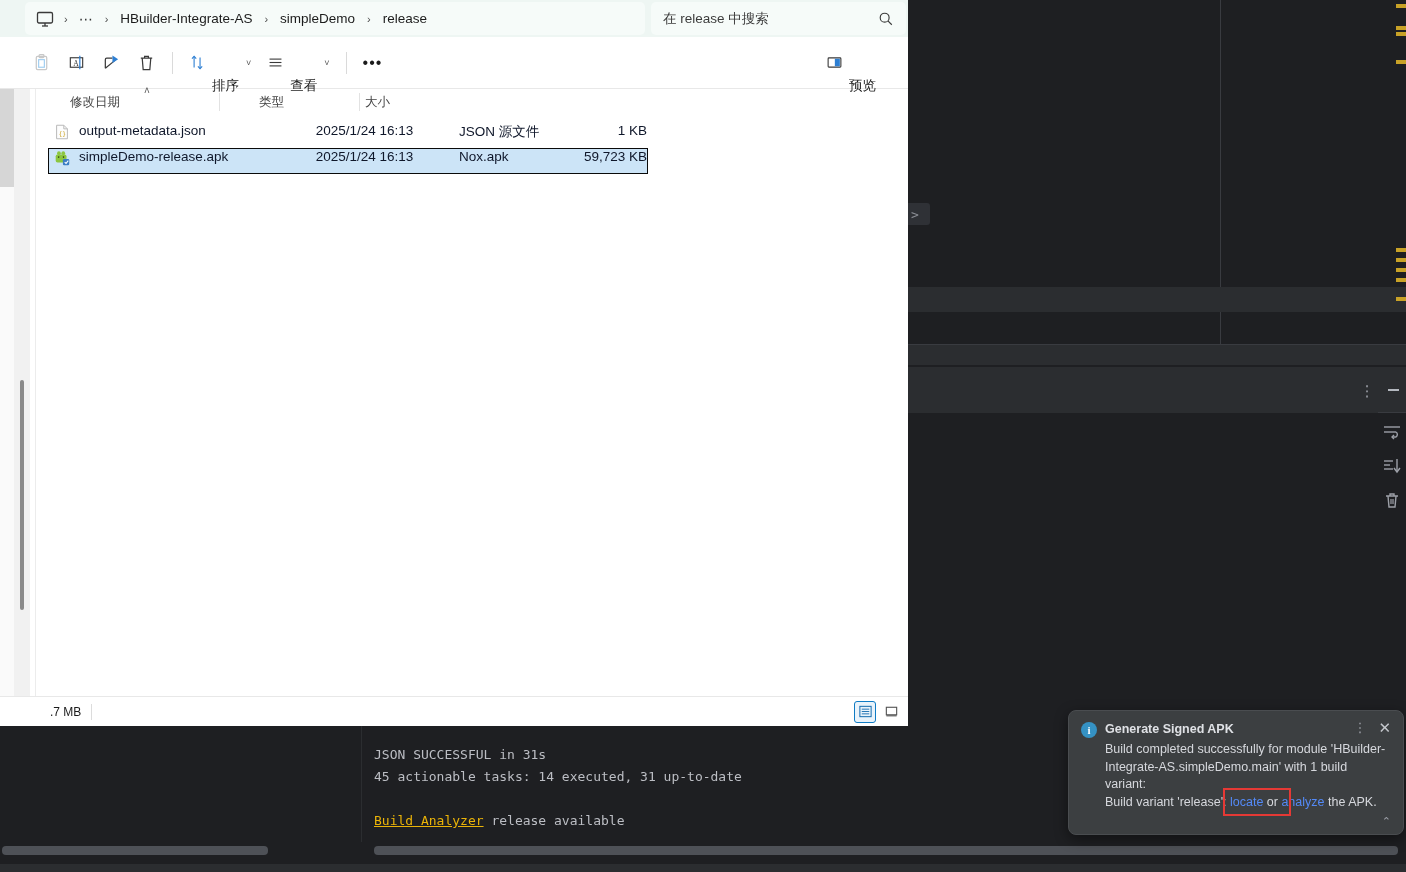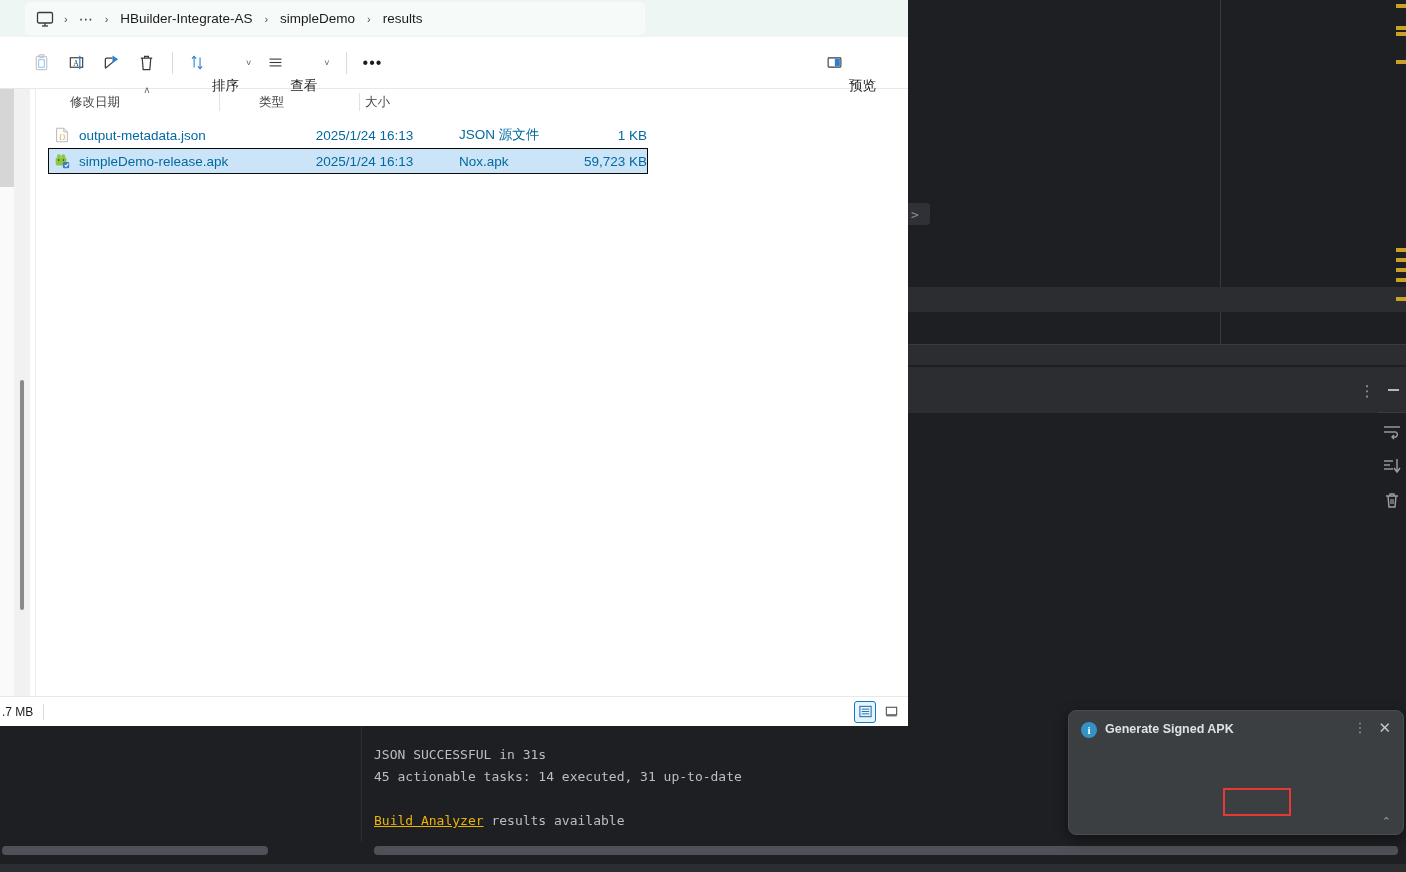--- a/index.html
+++ b/index.html
@@ -123,41 +123,41 @@
   }
   .col-name { width:270px; }
   .col-date { width:155px;margin-left:28px; }
   .col-type { width:120px;padding-left:40px; }
   .col-size { width:95px;margin-left:20px; }
   .sort-arrow { position:absolute; left:144px; top:85px; font-size:10px; color:#555; }
 
   
   .file-list { position:absolute; left:48px; top:122px; width:600px; }
   .file-row {
-    height:26px; display:flex; align-items:center; font-size:13.5px; color:#0369a1;
+    height:26px; display:flex; align-items:flex-start; font-size:13.5px; color:#0f172a;
     border:1px solid transparent; border-radius:3px; cursor:default; padding-left:4px;
   }
   .file-row.selected { background:#cce4f7; border:1px solid #0a0a0a; border-radius:0; }
   .fr-icon { width:18px; height:18px; margin-right:8px; flex:0 0 18px; }
   .fr-name { width:248px; overflow:hidden; white-space:nowrap; }
   .fr-date { width:150px; }
   .fr-type { width:120px; }
   .fr-size { width:77px; text-align:right; }
 
   
   .nav-scroll-track { position:absolute; left:14px; top:89px; width:16px; height:636px; background:#f1f1f1; }
   .nav-scroll-thumb { position:absolute; left:20px; top:380px; width:4px; height:230px; background:#8a8a8a; border-radius:2px; }
   .nav-pane-edge { position:absolute; left:0; top:89px; width:14px; height:636px; background:#fafafa; }
   .nav-pane-block { position:absolute; left:0; top:89px; width:14px; height:98px; background:#d6d6d6; }
   .exp-content-divider { position:absolute; left:35px; top:89px; width:1px; height:636px; background:#ececec; }
 
   
   .exp-status {
     position:absolute; left:0; bottom:0; width:908px; height:30px;
-    background:#ffffff; border-top:1px solid #e8e8e8; display:flex; align-items:center;
+    background:#ffffff; border-top:1px solid #e8e8e8; display:flex; align-items:center;padding-left:48px;
   }
   .status-text { font-size:12px; color:#1b1b1b; padding-left:2px; }
   .status-sep { width:1px; height:16px; background:#dcdcdc; margin:0 10px; }
   .view-toggles { position:absolute; right:6px; display:flex; gap:4px; align-items:center; }
   .view-btn {
     width:22px; height:22px; display:flex; align-items:center; justify-content:center;
     border:1px solid transparent; border-radius:3px; cursor:pointer;
   }
   .view-btn.active { border-color:#0f7bc4; background:#e9f3fb; }
 
@@ -234,21 +234,21 @@
       <line x1="9" y1="9" x2="9" y2="14" stroke="currentColor" stroke-width="1.2"></line>
       <line x1="11" y1="9" x2="11" y2="14" stroke="currentColor" stroke-width="1.2"></line>
     </svg>
   </div>
 
   <div class="console-panel">
     <div class="console-left-pane"></div>
     <div class="console-text"><span>JSON SUCCESSFUL in 31s</span>
 <span>45 actionable tasks: 14 executed, 31 up-to-date</span>
 
-<span class="console-link">Build Analyzer</span><span> results available</span></div>
+<span class="console-link">Build Analyzer</span><span> release available</span></div>
   </div>
 
   <div class="hscroll-track" style="left:0; bottom:12px; width:362px;">
     <div class="hscroll-thumb" style="left:2px; width:266px;"></div>
   </div>
   <div class="hscroll-track" style="left:372px; bottom:12px; width:1034px;">
     <div class="hscroll-thumb" style="left:2px; width:1024px;"></div>
   </div>
   <div class="bottom-bar"></div>
 </div>
@@ -263,23 +263,30 @@
       <line x1="7" y1="17" x2="13" y2="17" stroke="#3a3a3a" stroke-width="1.3"></line>
       <line x1="10" y1="14" x2="10" y2="17" stroke="#3a3a3a" stroke-width="1.3"></line>
     </svg>
     <span class="crumb-sep">›</span>
     <span class="crumb-ellipsis">⋯</span>
     <span class="crumb-sep">›</span>
     <span class="crumb">HBuilder-Integrate-AS</span>
     <span class="crumb-sep">›</span>
     <span class="crumb">simpleDemo</span>
     <span class="crumb-sep">›</span>
-    <span class="crumb">results</span>
-  </div>
-
+    <span class="crumb">release</span>
+  </div>
+
+  <div class="search-box">
+    <span class="search-ph">在 release 中搜索</span>
+    <svg width="16" height="16" viewBox="0 0 18 18">
+      <circle cx="7.5" cy="7.5" r="5" fill="none" stroke="#3a3a3a" stroke-width="1.3"></circle>
+      <line x1="11.2" y1="11.2" x2="15.5" y2="15.5" stroke="#3a3a3a" stroke-width="1.3"></line>
+    </svg>
+  </div>
 
   <div class="exp-toolbar">
 
     <div class="tb-btn">
       <svg width="19" height="19" viewBox="0 0 20 20">
         <rect x="4.5" y="3.5" width="11" height="14" rx="1.4" fill="none" stroke="#c8c8c8" stroke-width="1.3"></rect>
         <rect x="7.5" y="1.8" width="5" height="3" rx="0.8" fill="none" stroke="#c8c8c8" stroke-width="1.3"></rect>
         <rect x="7" y="7" width="6" height="8" fill="none" stroke="#9ecdf0" stroke-width="1.2"></rect>
       </svg>
     </div>
@@ -418,15 +425,20 @@
   </div>
 </div>
 
 <div class="balloon">
   <div class="balloon-head">
     <div class="info-ico">i</div>
     <div class="balloon-title">Generate Signed APK</div>
     <div class="balloon-kebab">⋮</div>
     <div class="balloon-close">✕</div>
   </div>
+  <div class="balloon-body">
+    <span>Build completed successfully for module 'HBuilder-Integrate-AS.simpleDemo.main' with 1 build variant:</span>
+    <br>
+    <span>Build variant 'release': </span><span class="bl-link">locate</span><span> or </span><span class="bl-link">analyze</span><span> the APK.</span>
+  </div>
   <div class="balloon-expand">⌃</div>
 </div>
 <div class="red-box"></div>
 
 </body></html>

